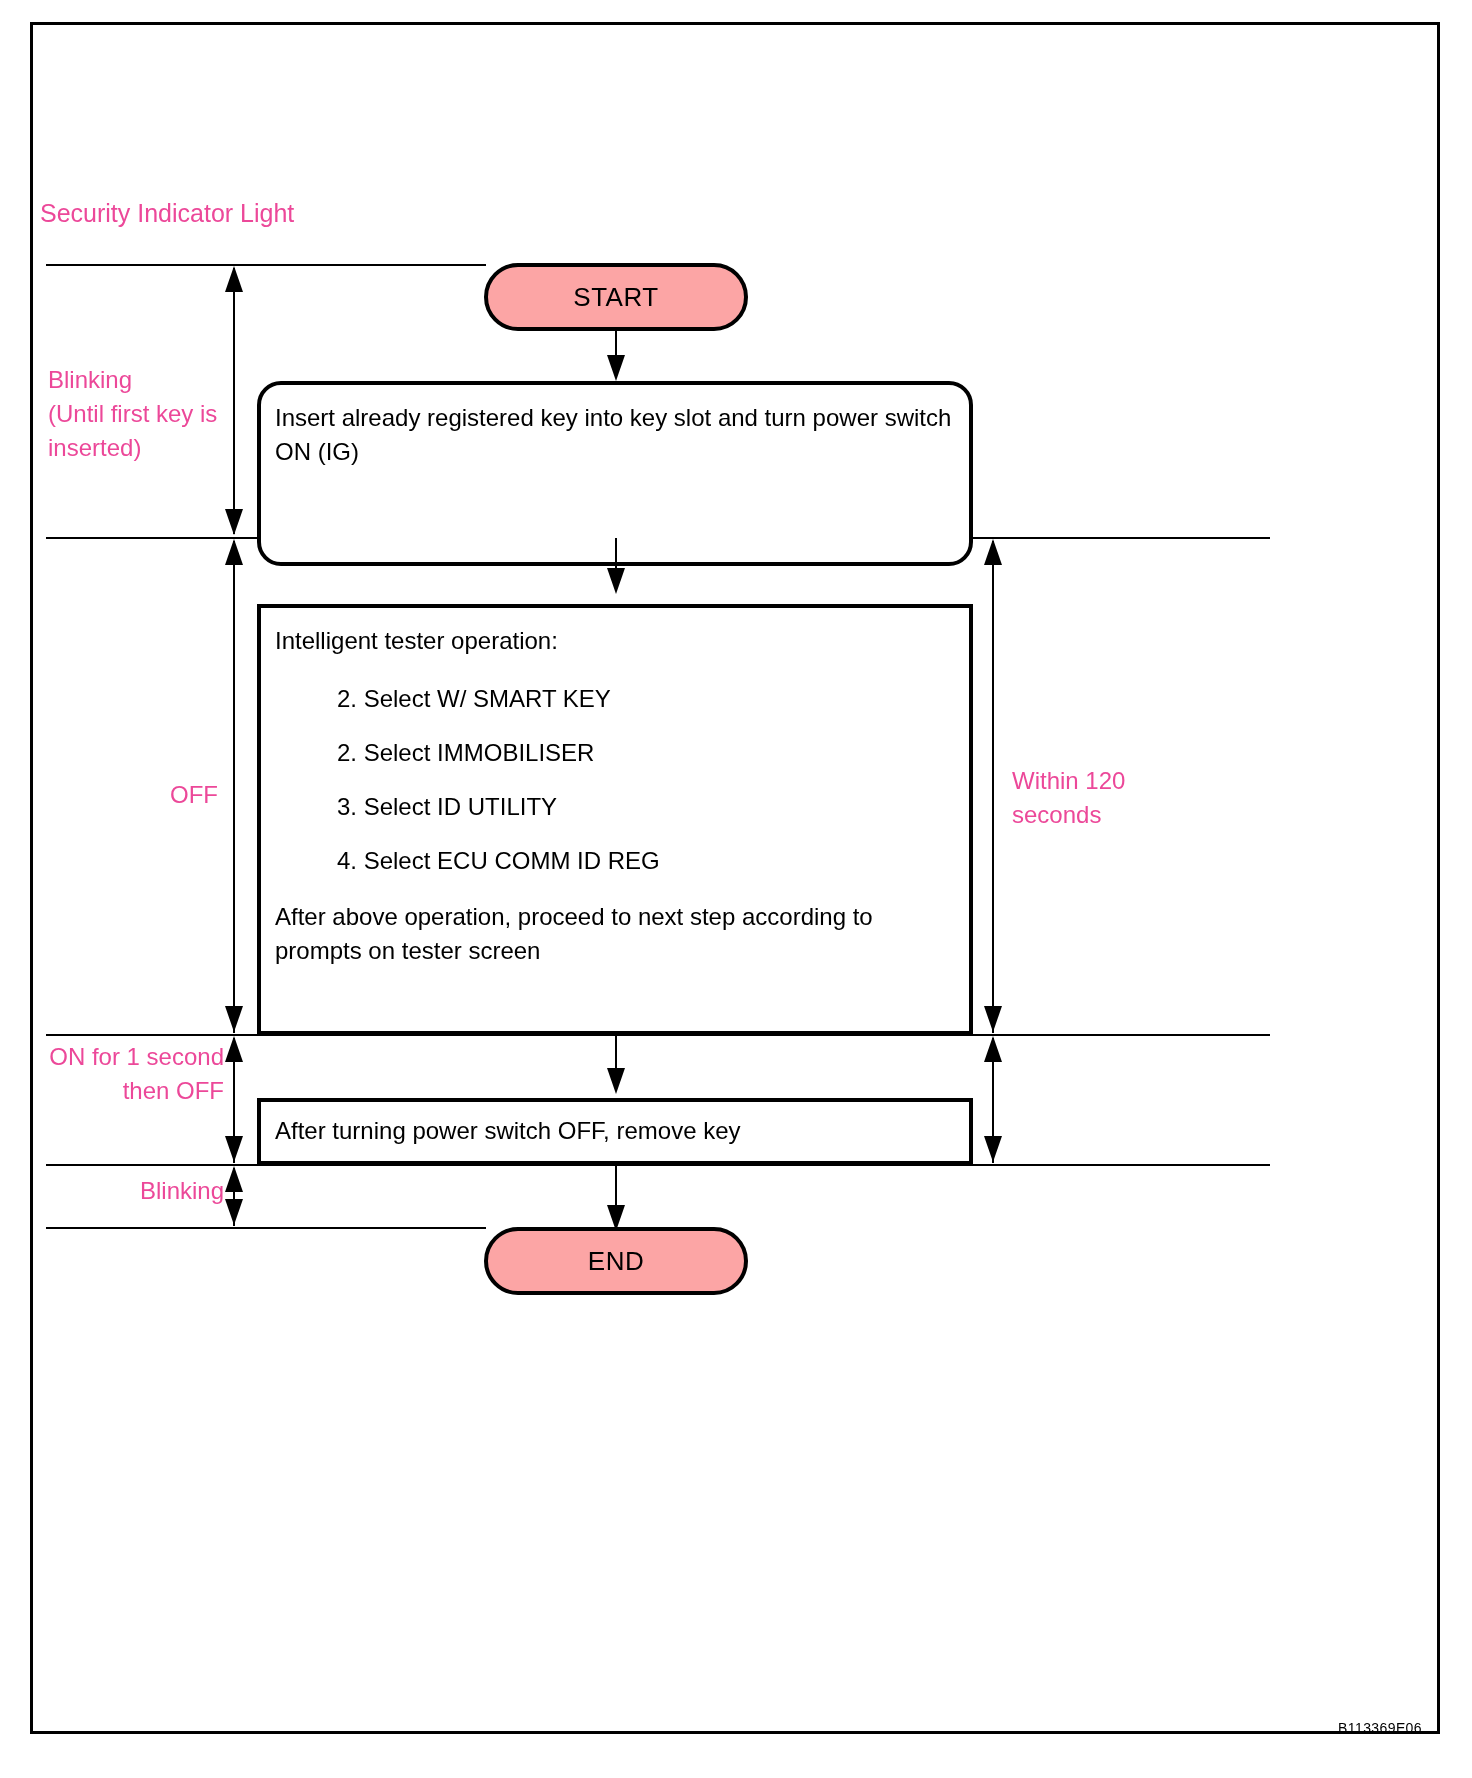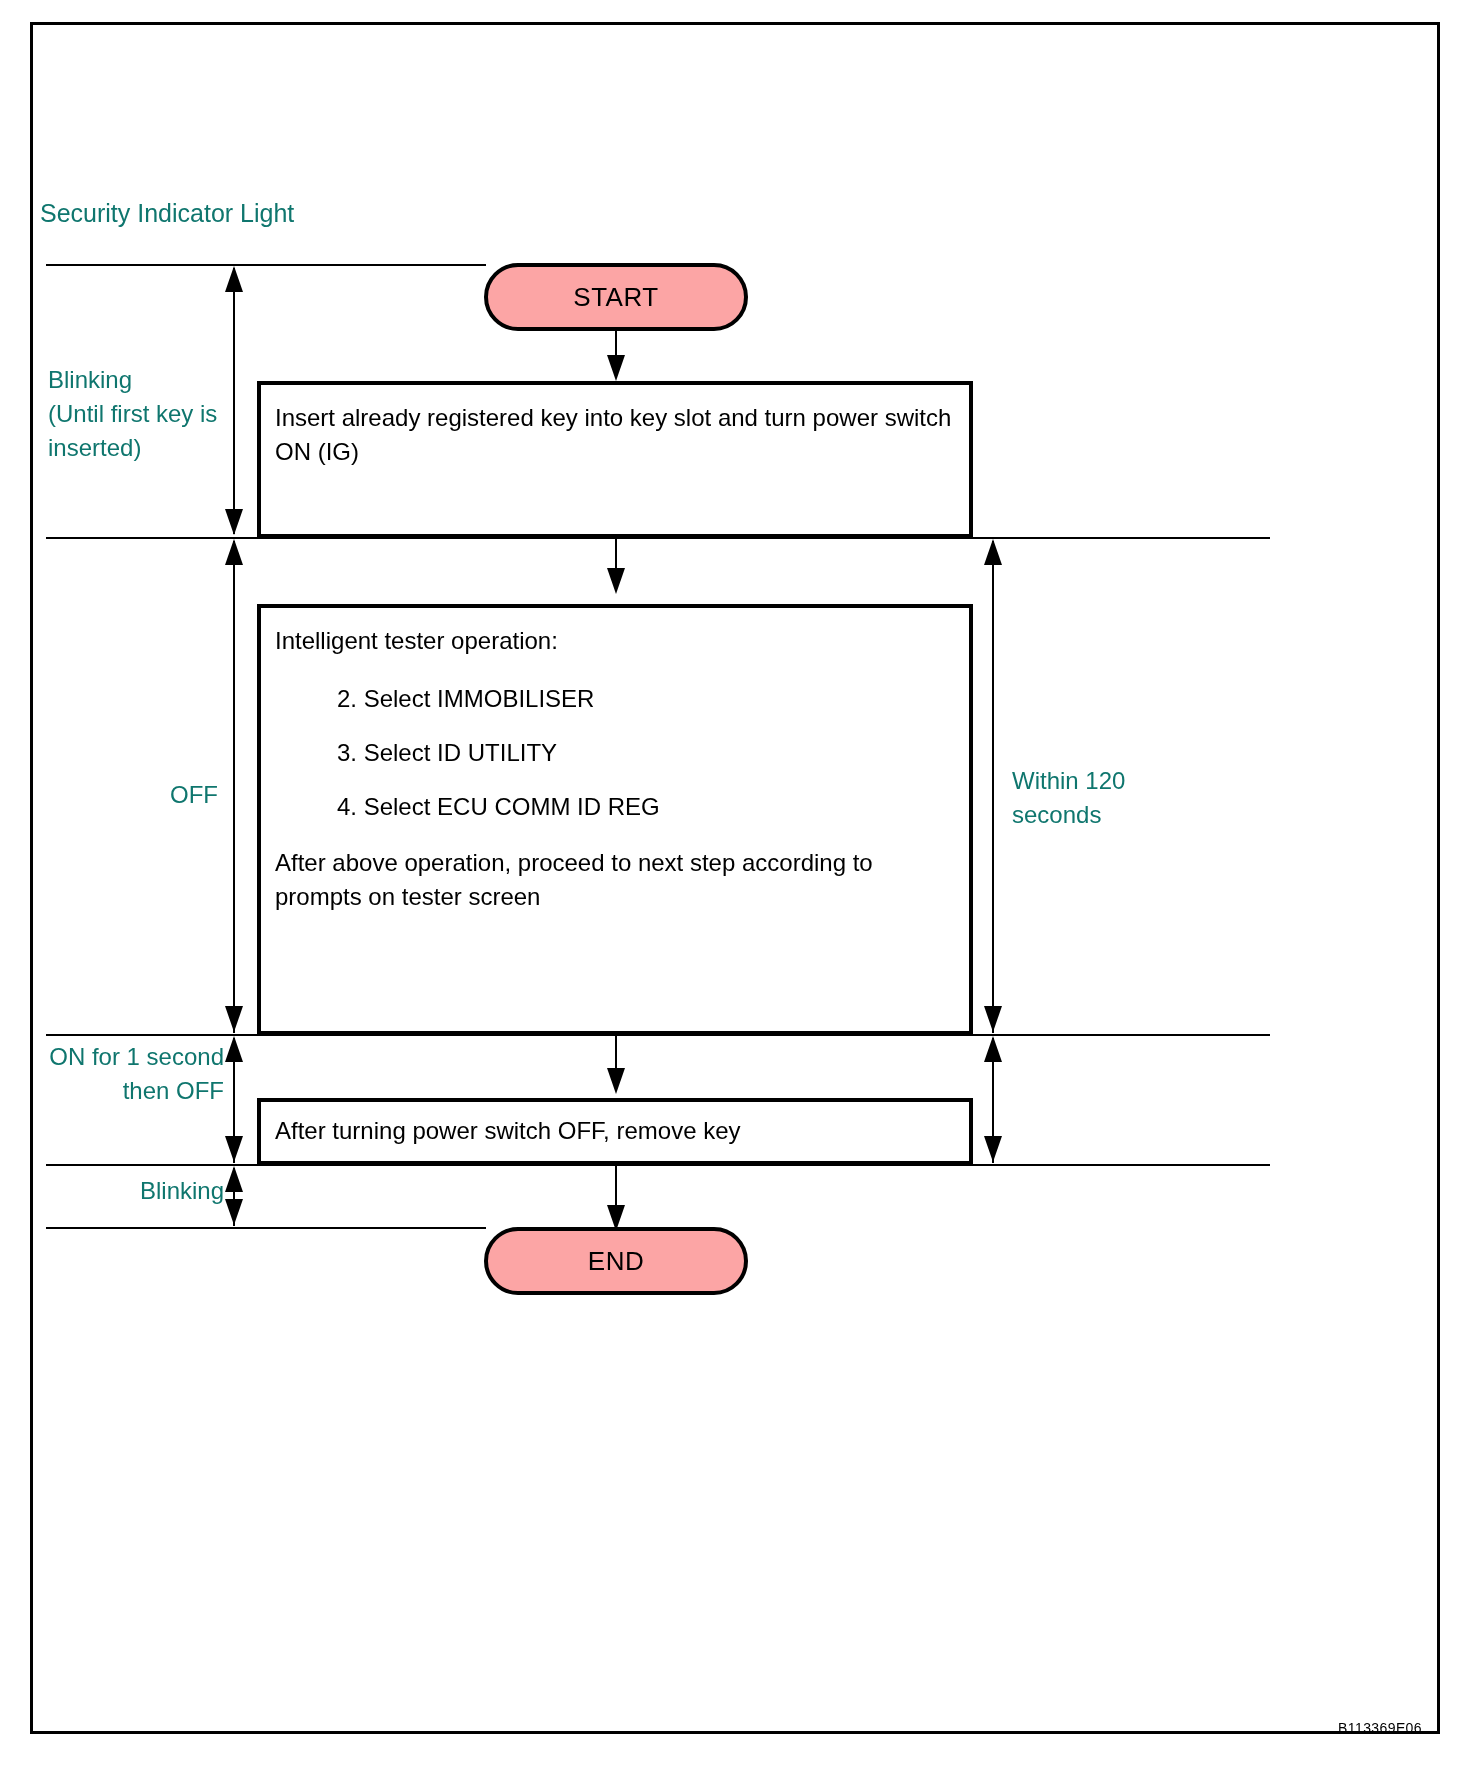--- a/index.html
+++ b/index.html
@@ -32,21 +32,21 @@
     position: absolute;
     height: 0;
     border-top: 2px solid #000;
   }
   
   .lbl {
     position: absolute;
     font-size: 24px;
     line-height: 34px;
     white-space: pre;
-    color: #0f766e;
+    color: #ec4899;
   }
   .lbl-right {
     text-align: right;
   }
   
   .terminal {
     position: absolute;
     border: 4px solid #000;
     border-radius: 40px;
     background: #fca5a5;
@@ -174,31 +174,32 @@
 seconds</div>
 
 
   <div class="terminal" style="left:484px; top:263px; width:264px; height:68px;">
     <span>START</span>
   </div>
 
   <div class="conn" style="left:615px; top:331px; height:26px;"></div>
   <div class="arrow-down" style="left:607px; top:355px;"></div>
 
-  <div class="box" style="left:257px; top:381px; width:716px; height:157px;">
+  <div class="box" style="left:257px; top:381px; width:716px; height:185px;border-radius:24px;">
     <div class="box-text">Insert already registered key into key slot and turn power switch
 ON (IG)</div>
   </div>
 
   <div class="conn" style="left:615px; top:538px; height:32px;"></div>
   <div class="arrow-down" style="left:607px; top:568px;"></div>
 
   <div class="box" style="left:257px; top:604px; width:716px; height:431px;">
     <div class="box-text">Intelligent tester operation:</div>
     <ul class="step-list">
+      <li>2. Select W/ SMART KEY</li>
       <li>2. Select IMMOBILISER</li>
       <li>3. Select ID UTILITY</li>
       <li>4. Select ECU COMM ID REG</li>
     </ul>
     <div class="box-tail">After above operation, proceed to next step according to
 prompts on tester screen</div>
   </div>
 
   <div class="conn" style="left:615px; top:1036px; height:34px;"></div>
   <div class="arrow-down" style="left:607px; top:1068px;"></div>

